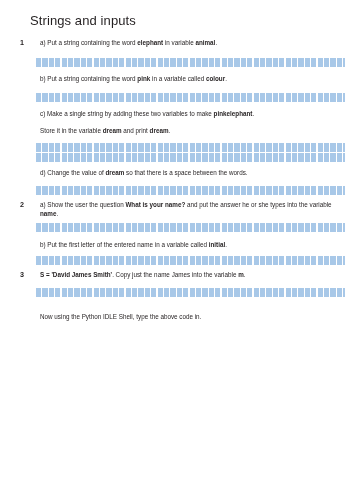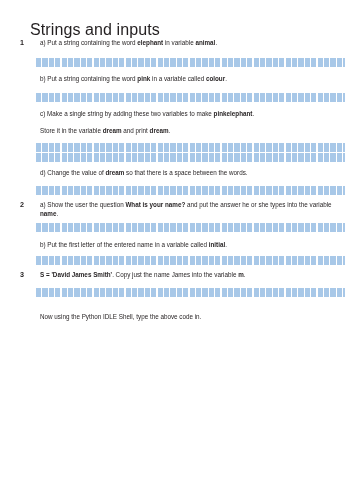--- a/index.html
+++ b/index.html
@@ -20,26 +20,25 @@
     height: 500px;
     background: #ffffff;
     box-sizing: border-box;
     padding: 0;
     position: relative;
   }
   .title {
     position: absolute;
     left: 30px;
     top: 13px;
-    font-size: 16px;
+    font-size: 13px;
     font-weight: 400;
     letter-spacing: 0.1px;
     color: #231f20;
     white-space: nowrap;
-    margin-top: 8px;
   }
   .qblock {
     position: absolute;
     left: 20px;
     right: 8px;
   }
   .qnum {
     position: absolute;
     left: 0px;
     top: 0px;

